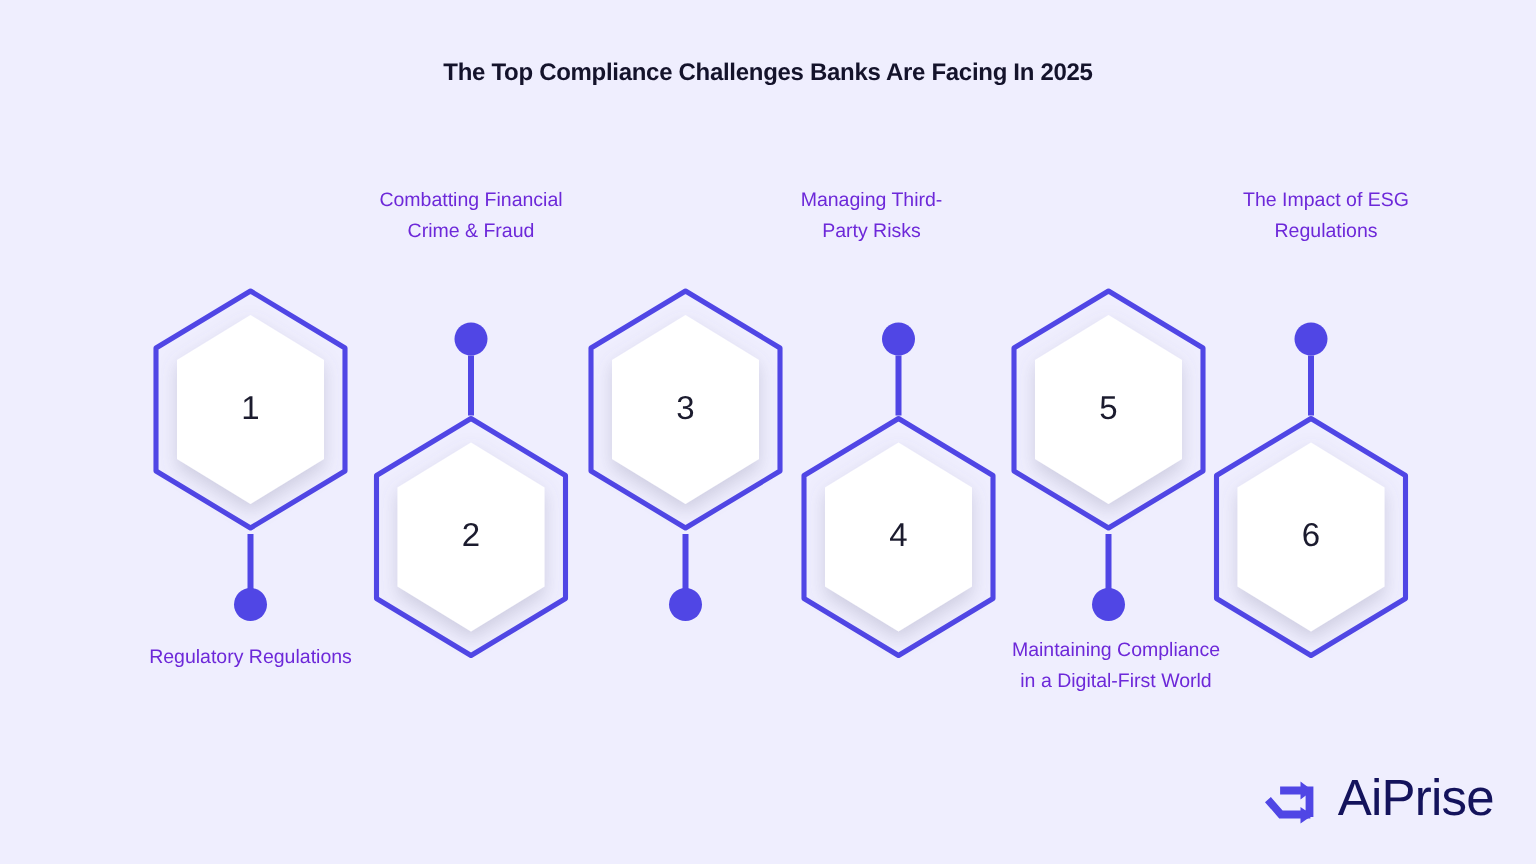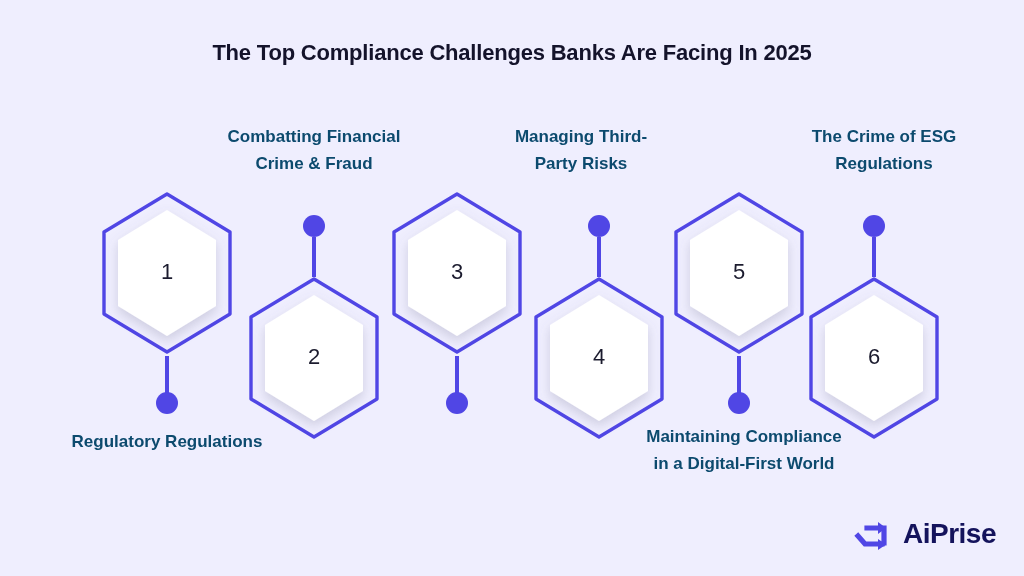--- a/index.html
+++ b/index.html
@@ -16,21 +16,21 @@
     width:1024px; height:576px;
     background:#EFEEFE;
   }
 
   
   #page-title {
     position:absolute;
     left:0; top:40px;
     width:1024px;
     text-align:center;
-    font-size:22px;
+    font-size:16px;
     font-weight:bold;
     color:#14132B;
     letter-spacing:-0.2px;
   }
 
   
   .hex-node {
     position:absolute;
     width:150px;
     height:170px;
@@ -83,38 +83,38 @@
 
   
   .connector.up { top:-58px; }
   .connector.up .stem { bottom:0; height:40px; }
   .connector.up .dot  { top:0; }
 
   
   .caption {
     position:absolute;
     text-align:center;
-    font-size:17px;
+    font-size:13px;
     line-height:1.6;
-    color:#0c4a6e;
-    font-weight:700;
+    color:#6d28d9;
+    font-weight:400;
   }
 
   
   #logo {
     position:absolute;
     right:28px;
     bottom:24px;
     display:flex;
     align-items:center;
     gap:9px;
   }
   #logo-text {
-    font-size:28px;
-    font-weight:bold;
+    font-size:34px;
+    font-weight:normal;
     color:#14135C;
     letter-spacing:-0.5px;
   }
 </style>
 </head>
 <body>
 
 <div id="canvas">
 
   <div id="page-title">The Top Compliance Challenges Banks Are Facing In 2025</div>
@@ -229,21 +229,21 @@
       <path d="M75 6 L138 44 L138 126 L75 164 L12 126 L12 44 Z" fill="none" stroke="#5046E5" stroke-width="3.4" stroke-linejoin="round" stroke-linecap="round"></path>
       <path d="M75 22 L124 52 L124 118 L75 148 L26 118 L26 52 Z" fill="#FFFFFF" filter="url(#sh6)"></path>
     </svg>
     <div class="hex-number">6</div>
     <div class="connector up">
       <div class="stem"></div>
       <div class="dot"></div>
     </div>
   </div>
   <div class="caption" style="left:764px; top:123px; width:240px;">
-    <div>The Crime of ESG</div>
+    <div>The Impact of ESG</div>
     <div>Regulations</div>
   </div>
 
   <div id="logo">
     <svg width="40" height="36" viewBox="0 0 40 36">
 
       <path d="M13 12 L30 12 L30 27" fill="none" stroke="#5046E5" stroke-width="5.2" stroke-linecap="square" stroke-linejoin="miter"></path>
       <path d="M24 6 L32 12 L24 18 Z" fill="#5046E5"></path>
 
       <path d="M4 20 L11 28 L28 28" fill="none" stroke="#5046E5" stroke-width="5.2" stroke-linecap="square" stroke-linejoin="miter"></path>

